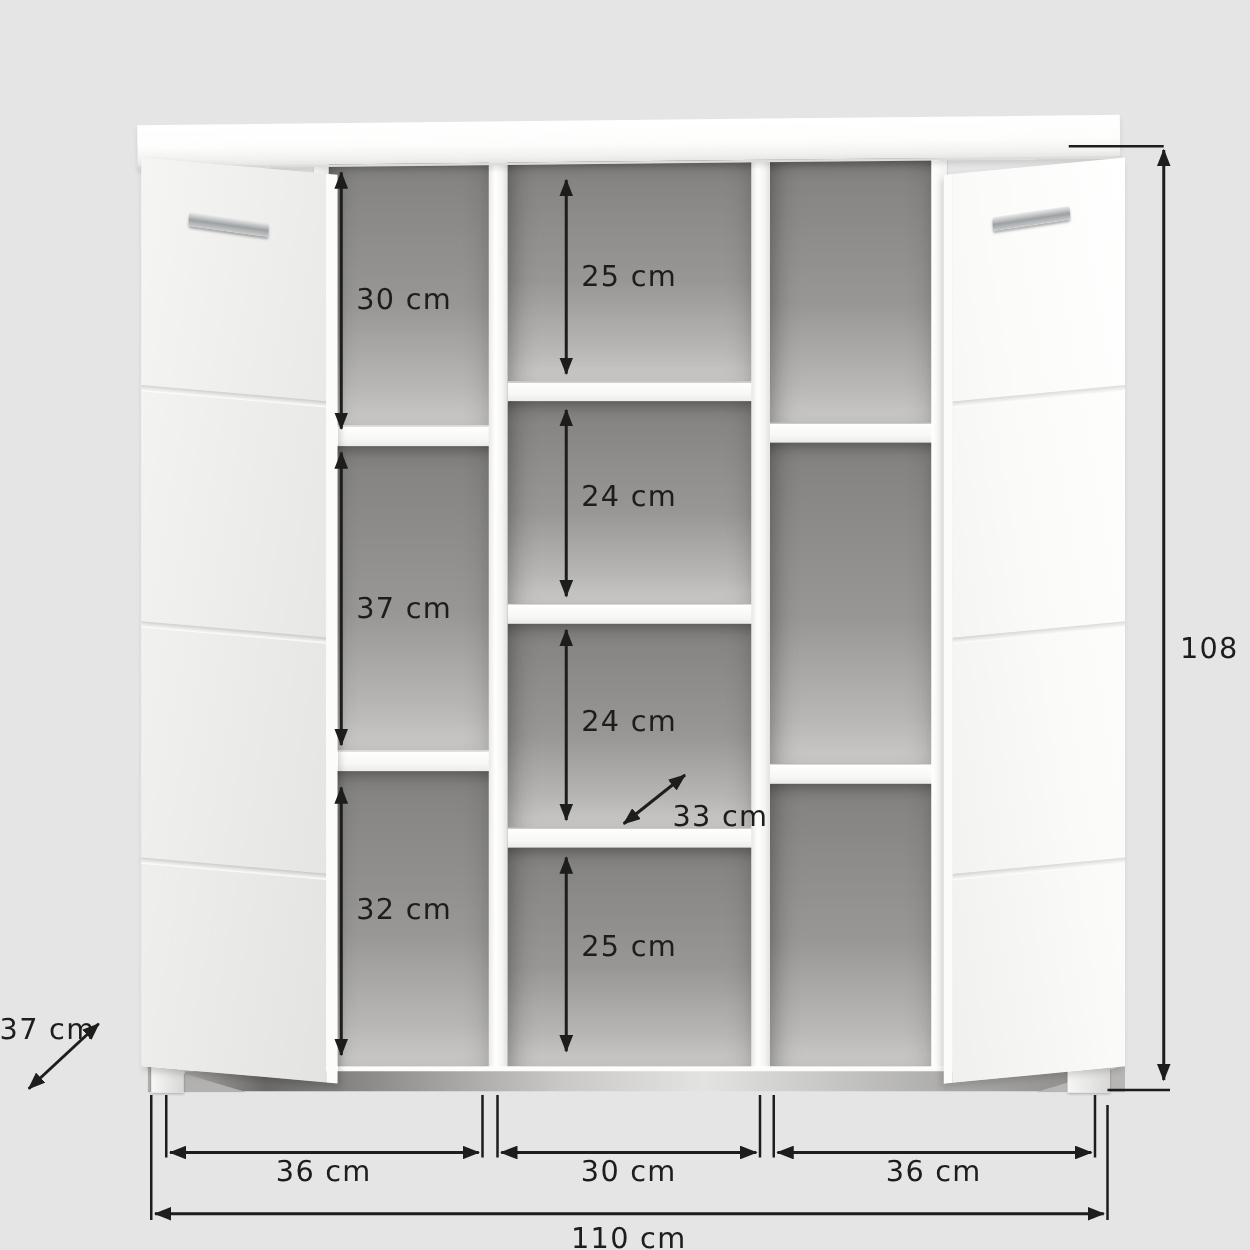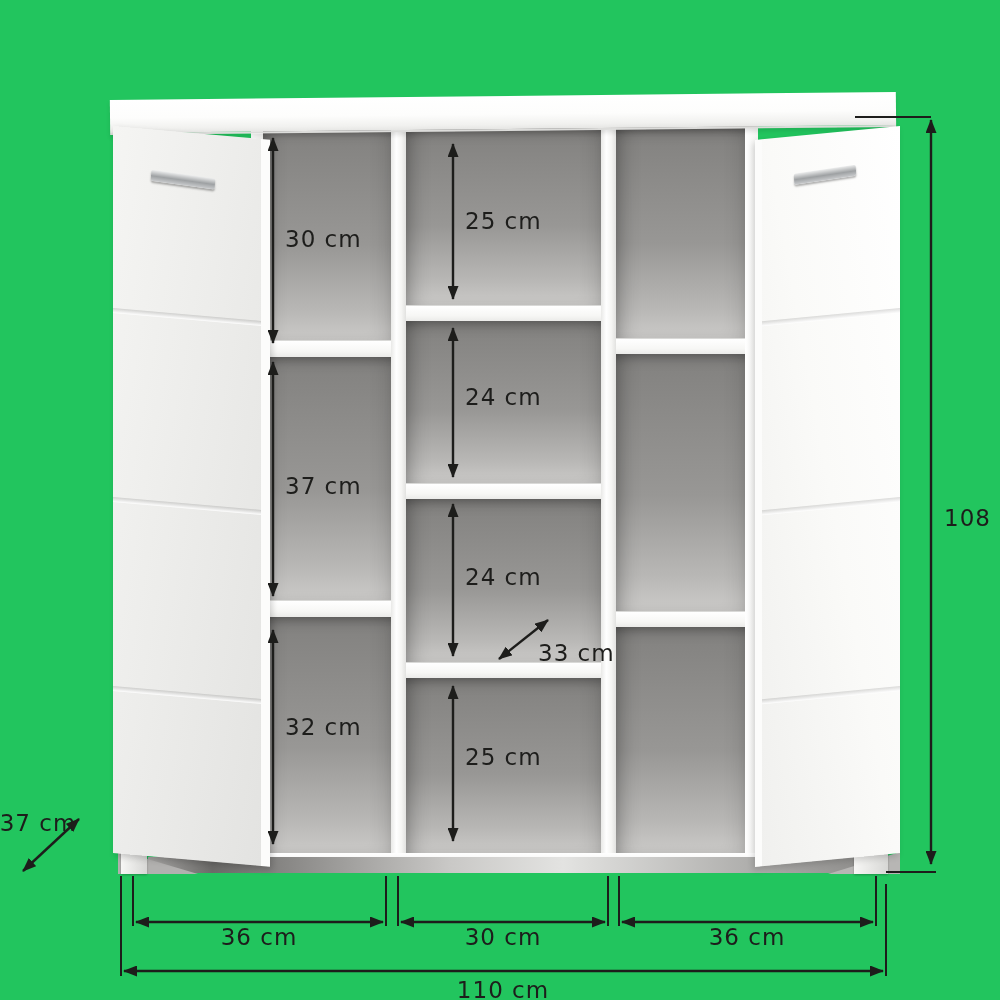--- a/index.html
+++ b/index.html
@@ -1,16 +1,16 @@
 <!DOCTYPE html>
 <html><head>
 <meta charset="utf-8">
 <style>
   html,body{margin:0;padding:0;background:#ffffff;}
-  .canvas{position:relative;width:1000px;height:1000px;background:#22c55e;overflow:hidden;
+  .canvas{position:relative;width:1000px;height:1000px;background:#e5e5e5;overflow:hidden;
           font-family:"DejaVu Sans","Liberation Sans",sans-serif;}
   .abs{position:absolute;}
 
   
   .interior-bg{left:251px;top:126px;width:507px;height:744px;background:#8a8987;}
   .top-panel{left:110px;top:96px;width:786px;height:33px;
              background:linear-gradient(180deg,#ffffff 0%,#fdfdfc 55%,#f1f1ef 86%,#e6e6e4 100%);
              border-bottom:2px solid #dcdcda;transform:rotate(-0.6deg);
              box-shadow:0 3px 4px rgba(0,0,0,0.10);}
   .edge-strip{background:linear-gradient(90deg,#ffffff,#f2f2f0);}

